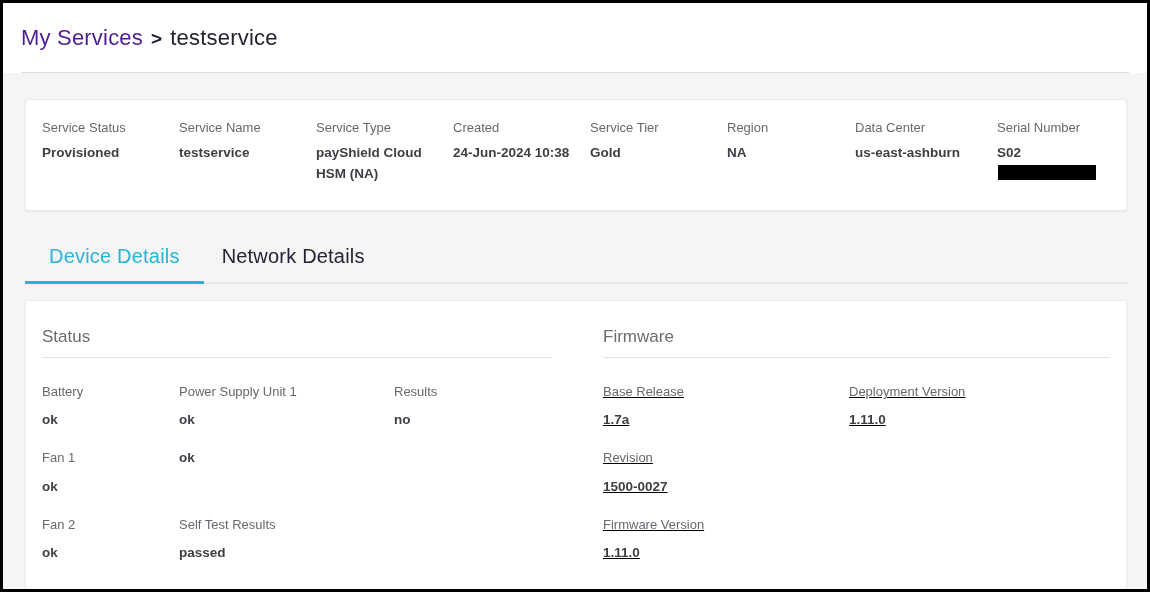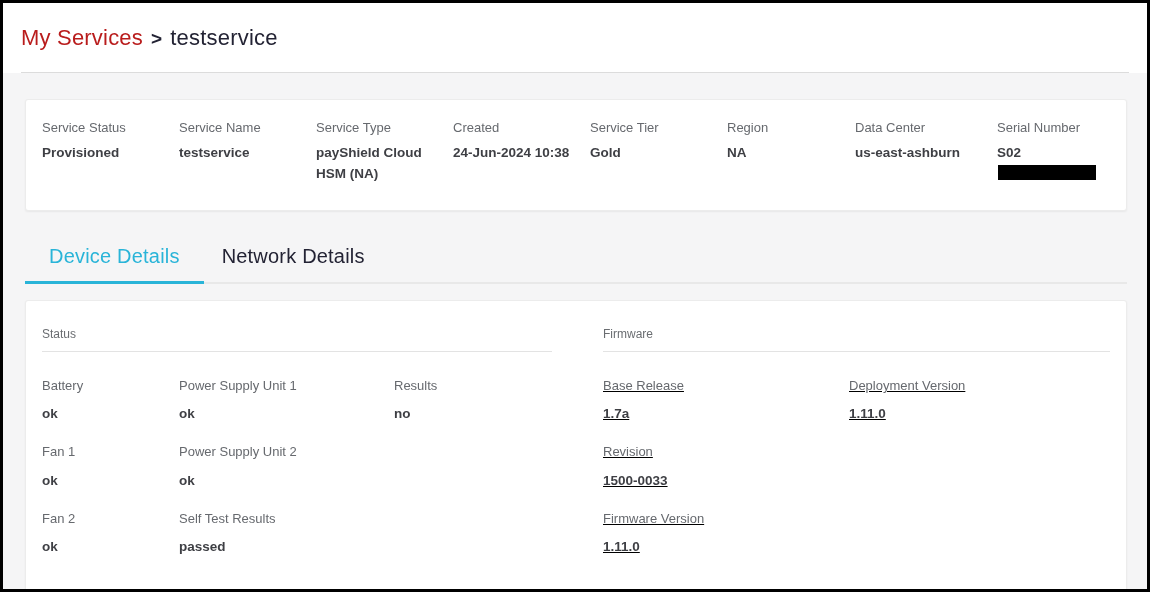--- a/index.html
+++ b/index.html
@@ -33,21 +33,21 @@
     left: 18px; right: 18px; bottom: 0;
     border-bottom: 1px solid #dcdcdc;
   }
   .breadcrumb {
     font-size: 22px;
     letter-spacing: 0.2px;
     display: flex;
     align-items: baseline;
     gap: 8px;
   }
-  .breadcrumb .bc-link { color: #b91c1c; cursor: pointer; }
+  .breadcrumb .bc-link { color: #4c1d95; cursor: pointer; }
   .breadcrumb .bc-sep  { color: #232334; font-size: 19px; font-weight: bold; }
   .breadcrumb .bc-cur  { color: #232334; }
   .delete-btn {
     background: #1ab7d8;
     color: #ffffff;
     border: none;
     border-radius: 4px;
     font-family: "Liberation Sans", sans-serif;
     font-size: 13px;
     font-weight: bold;
@@ -121,21 +121,21 @@
   .details-card {
     margin-top: 16px;
     padding: 26px 16px 38px 16px;
     display: flex;
     min-height: 278px;
   }
   .section-left  { flex: 0 0 510px; }
   .section-gap   { flex: 0 0 51px; }
   .section-right { flex: 1 1 auto; }
   .section-title {
-    font-size: 12px;
+    font-size: 17px;
     color: #6a6d71;
     padding-bottom: 10px;
     border-bottom: 1px solid #e3e3e3;
     margin-bottom: 26px;
   }
   .status-grid {
     display: grid;
     grid-template-columns: 137px 215px 1fr;
     row-gap: 22px;
   }
@@ -216,21 +216,20 @@
         </div>
         <div class="detail-field">
           <div class="field-label">Results</div>
           <div class="field-value">no</div>
         </div>
         <div class="detail-field">
           <div class="field-label">Fan 1</div>
           <div class="field-value">ok</div>
         </div>
         <div class="detail-field">
-          <div class="field-label">Power Supply Unit 2</div>
           <div class="field-value">ok</div>
         </div>
         <div class="detail-field"></div>
         <div class="detail-field">
           <div class="field-label">Fan 2</div>
           <div class="field-value">ok</div>
         </div>
         <div class="detail-field">
           <div class="field-label">Self Test Results</div>
           <div class="field-value">passed</div>
@@ -246,21 +245,21 @@
         <div class="detail-field">
           <div class="field-label">Base Release</div>
           <div class="field-value">1.7a</div>
         </div>
         <div class="detail-field">
           <div class="field-label">Deployment Version</div>
           <div class="field-value">1.11.0</div>
         </div>
         <div class="detail-field">
           <div class="field-label">Revision</div>
-          <div class="field-value">1500-0033</div>
+          <div class="field-value">1500-0027</div>
         </div>
         <div class="detail-field"></div>
         <div class="detail-field">
           <div class="field-label">Firmware Version</div>
           <div class="field-value">1.11.0</div>
         </div>
       </div>
     </div>
 
   </div>

